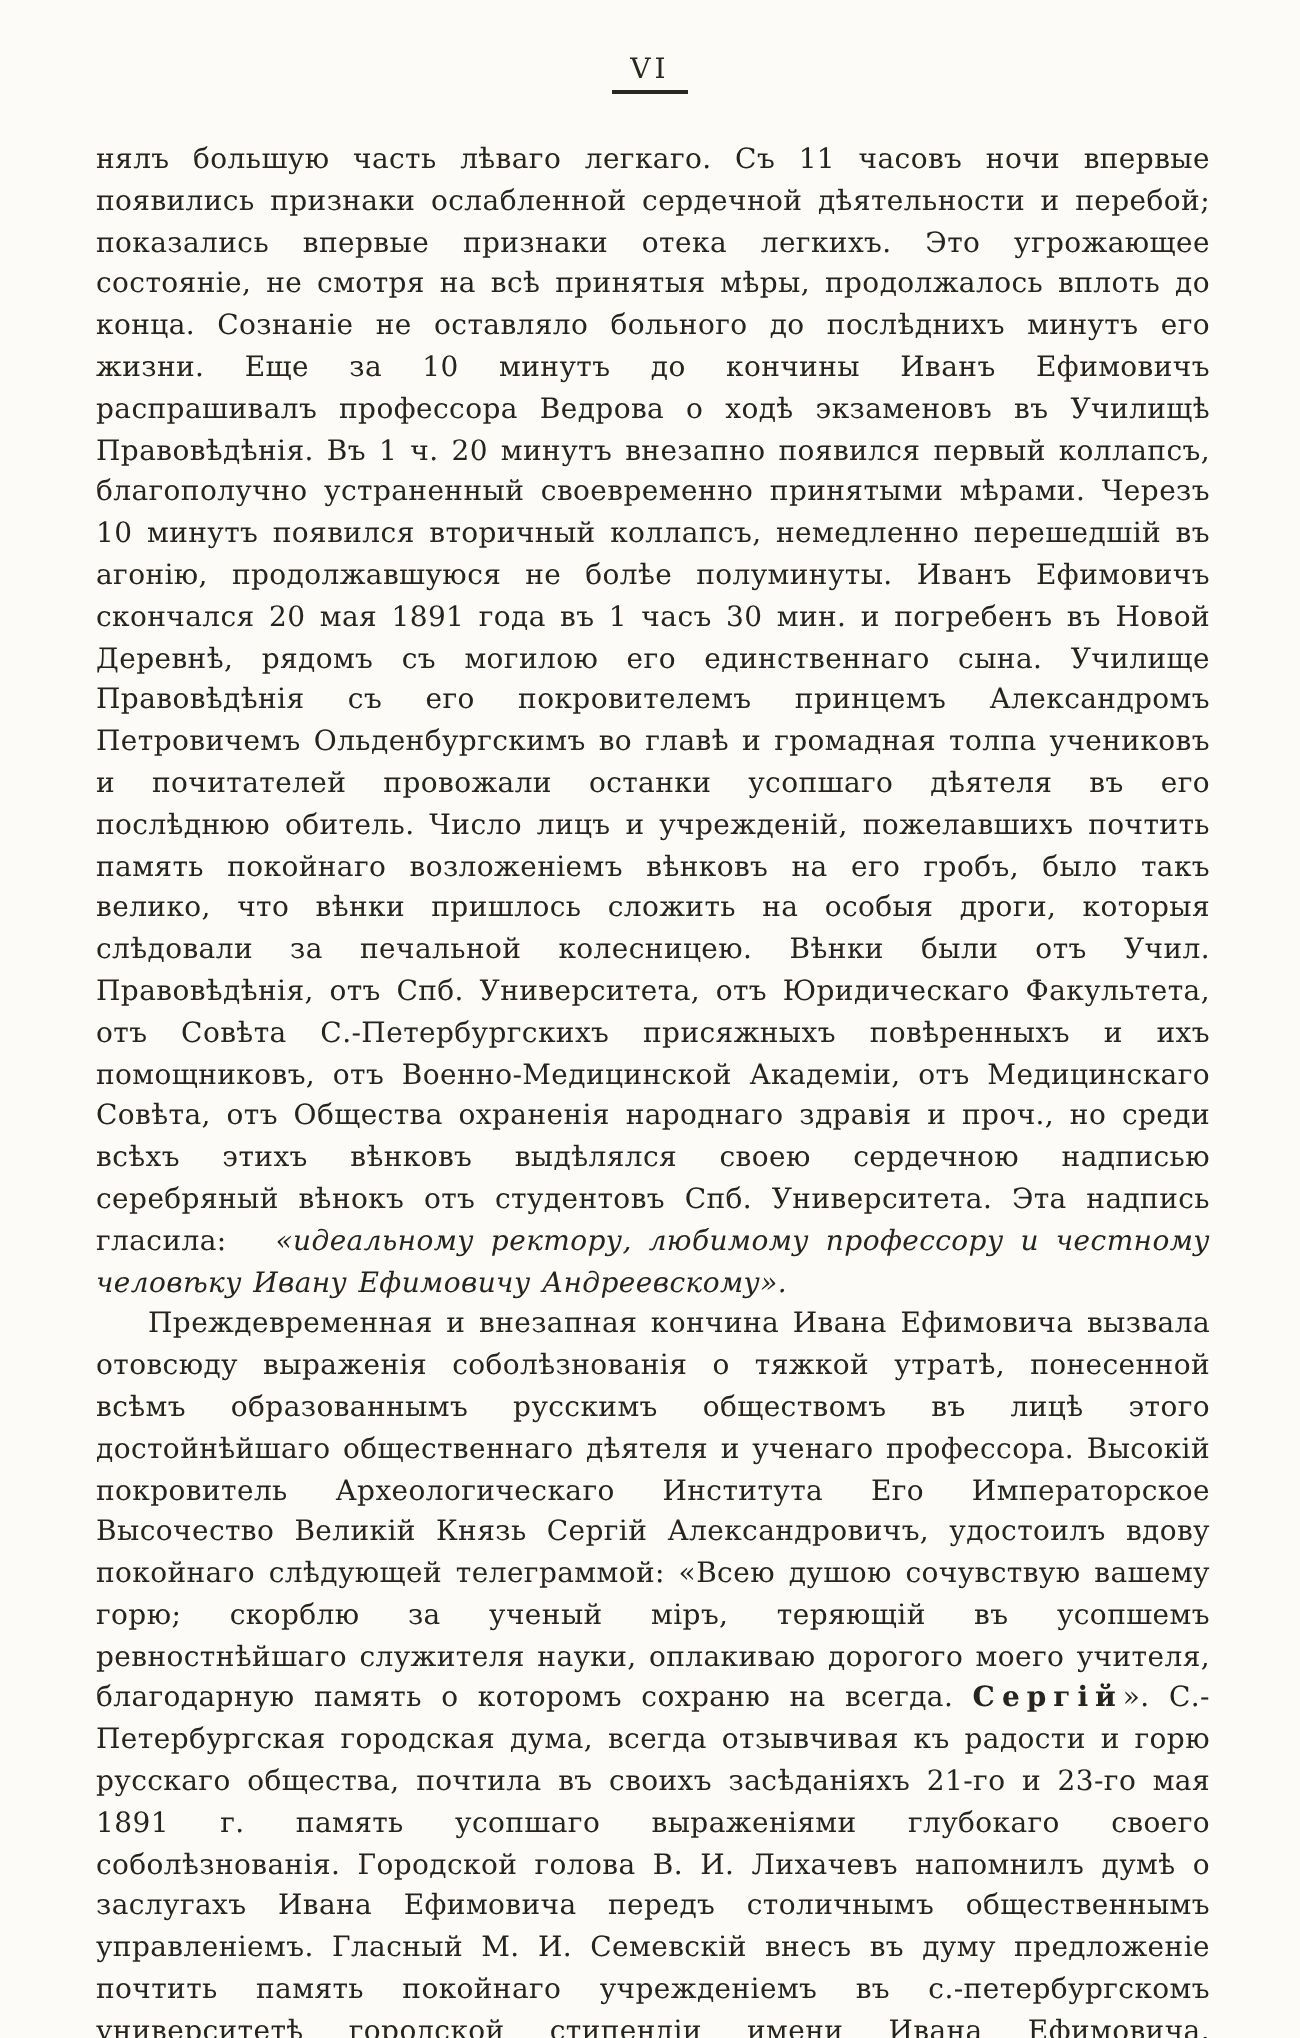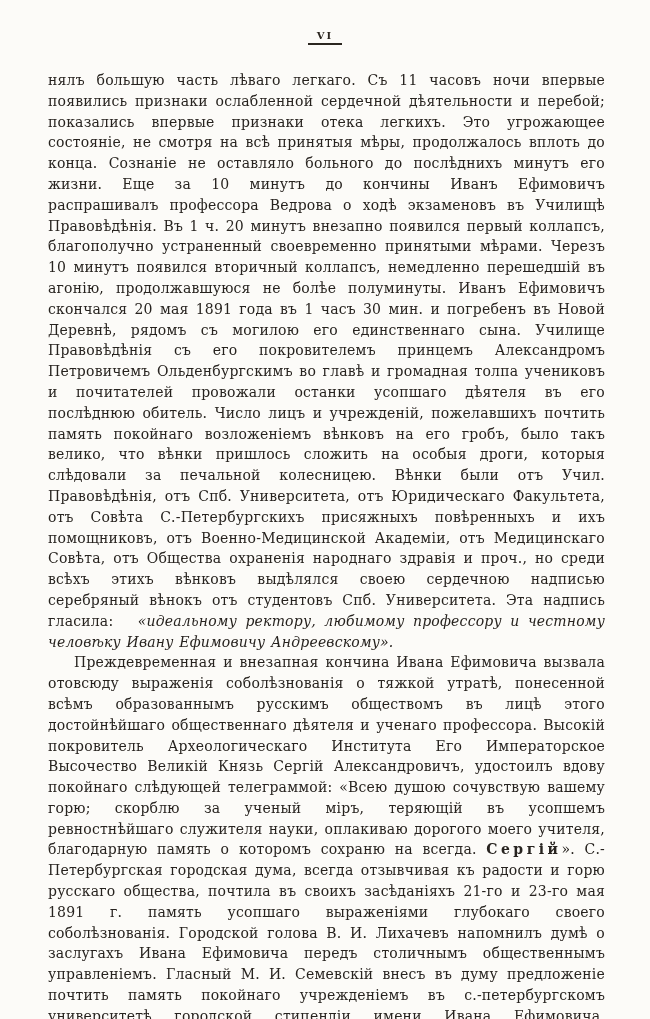--- a/index.html
+++ b/index.html
@@ -18,22 +18,22 @@
     overflow: hidden;
     box-sizing: border-box;
   }
   .page-number-wrap {
     text-align: center;
     padding-top: 24px;
     height: 26px;
   }
   .page-number {
     display: inline-block;
-    font-size: 10px;
-    font-weight: bold;
+    font-size: 14px;
+    font-weight: normal;
     letter-spacing: 2px;
     color: #2b2620;
     border-bottom: 2px solid #2b2620;
     padding: 0 9px 2px 9px;
   }
   .text-block {
     margin: 20px 45px 0 48px;
     text-align: justify;
     font-size: 14px;
     line-height: 20.8px;

